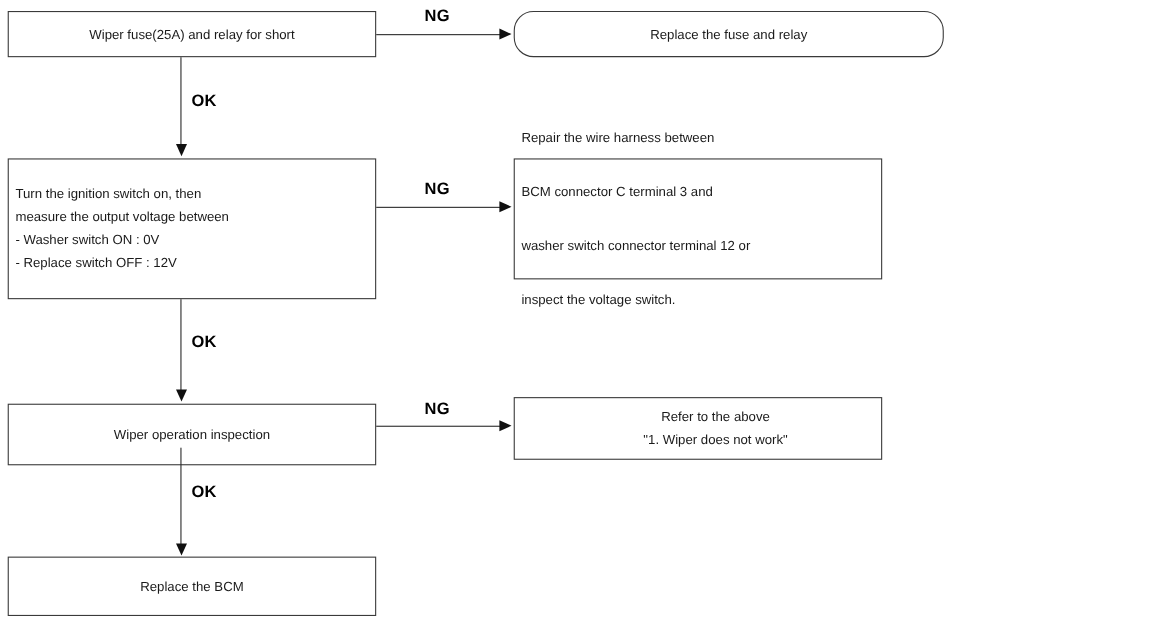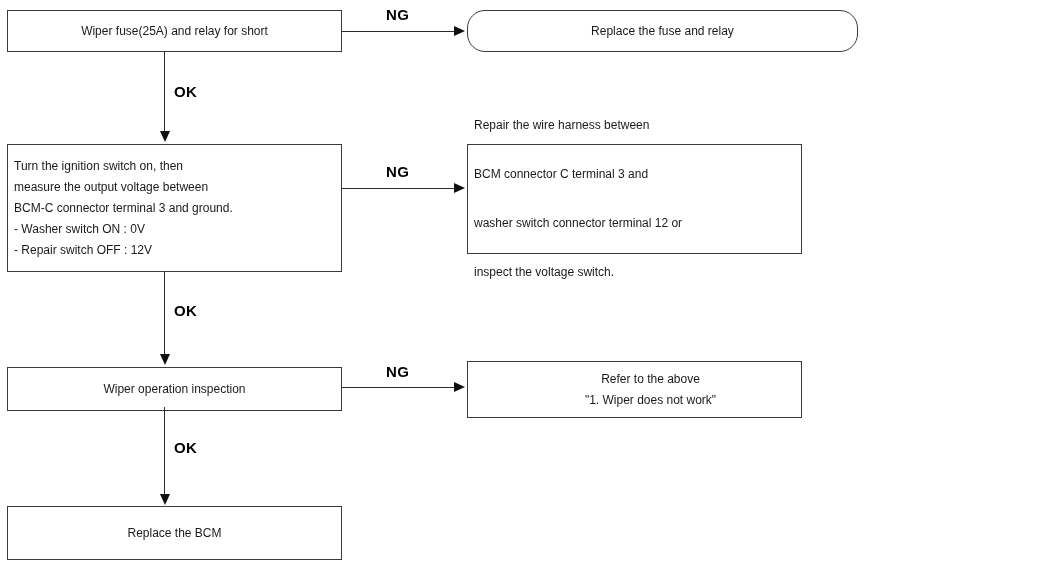--- a/index.html
+++ b/index.html
@@ -97,41 +97,40 @@
   <div class="arrow-right" style="left:454px; top:26px;"></div>
   <div class="edge-label" style="left:386px; top:6px;">NG</div>
 
   <div class="vline" style="left:164px; top:52px; height:81px;"></div>
   <div class="arrow-down" style="left:160px; top:131px;"></div>
   <div class="edge-label" style="left:174px; top:83px;">OK</div>
 
   <div class="node left" style="left:7px; top:144px; width:335px; height:128px;">
     <span class="line">Turn the ignition switch on, then</span>
     <span class="line">measure the output voltage between</span>
-    <span class="line">BCM-C connector terminal 3 and ground.</span>
     <span class="line">- Washer switch ON : 0V</span>
-    <span class="line">- Repair switch OFF : 12V</span>
+    <span class="line">- Replace switch OFF : 12V</span>
   </div>
 
   <div class="node left" style="left:467px; top:144px; width:335px; height:110px;gap:28px;">
     <span class="line">Repair the wire harness between</span>
     <span class="line">BCM connector C terminal 3 and</span>
     <span class="line">washer switch connector terminal 12 or</span>
     <span class="line">inspect the voltage switch.</span>
   </div>
 
   <div class="hline" style="left:342px; top:188px; width:114px;"></div>
   <div class="arrow-right" style="left:454px; top:183px;"></div>
   <div class="edge-label" style="left:386px; top:163px;">NG</div>
 
   <div class="vline" style="left:164px; top:272px; height:84px;"></div>
   <div class="arrow-down" style="left:160px; top:354px;"></div>
   <div class="edge-label" style="left:174px; top:302px;">OK</div>
 
-  <div class="node center" style="left:7px; top:367px; width:335px; height:44px;">
+  <div class="node center" style="left:7px; top:367px; width:335px; height:56px;">
     <span class="line">Wiper operation inspection</span>
   </div>
 
   <div class="node center" style="left:467px; top:361px; width:335px; height:57px;padding-left:32px;">
     <span class="line">Refer to the above</span>
     <span class="line">"1. Wiper does not work"</span>
   </div>
 
   <div class="hline" style="left:342px; top:387px; width:114px;"></div>
   <div class="arrow-right" style="left:454px; top:382px;"></div>

